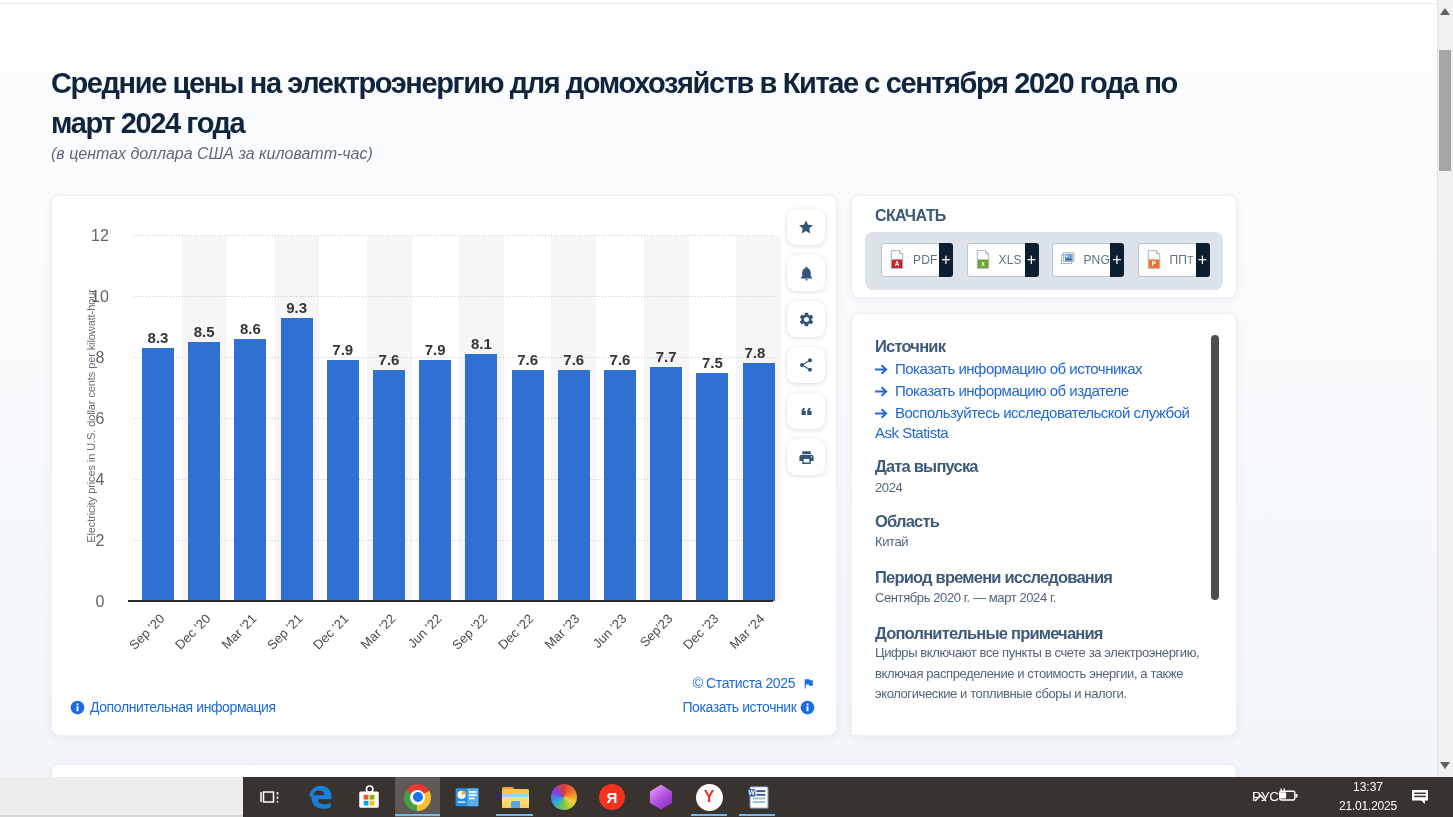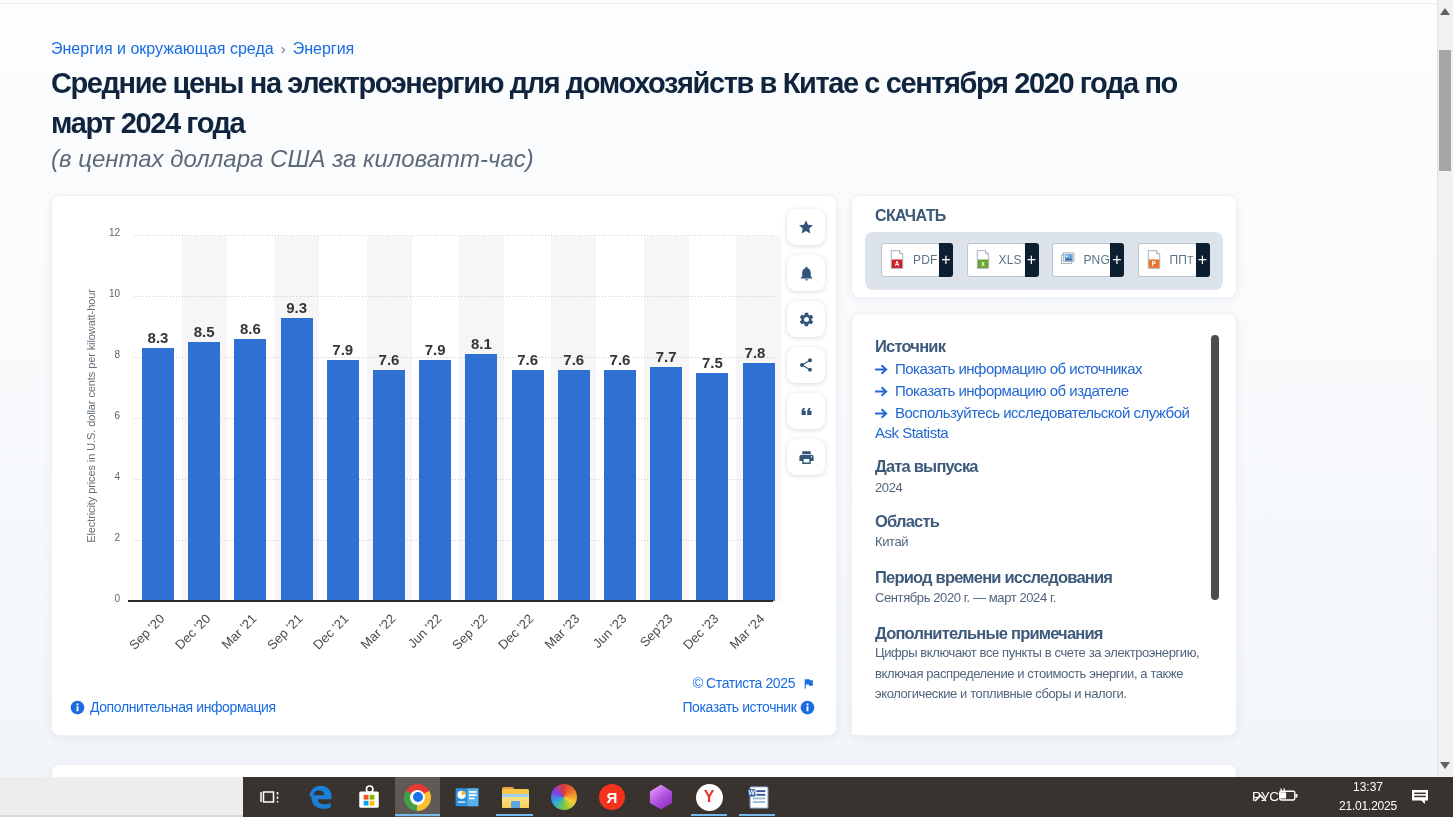--- a/index.html
+++ b/index.html
@@ -3,30 +3,30 @@
 <meta charset="utf-8">
 <style>
 *{margin:0;padding:0;box-sizing:border-box}
 html,body{width:1453px;height:817px;overflow:hidden}
 body{font-family:"Liberation Sans",sans-serif;background:#fff;position:relative}
 .page{position:absolute;inset:0;background:linear-gradient(180deg,#fcfdfe 0%,#f8fafc 45%,#f1f4f9 100%)}
 .topstrip{position:absolute;left:0;top:0;width:1453px;height:4px;background:#fff;border-bottom:1px solid #ececec}
 .crumb{position:absolute;left:51px;top:40px;font-size:16px;color:#1a6ce0}
 .crumb .sep{color:#6c7c90;padding:0 7px;font-size:15px}
 .title{position:absolute;left:51px;top:63px;width:1200px;font-size:29px;font-weight:bold;color:#10253d;line-height:40px;letter-spacing:-1.4px}
-.subtitle{position:absolute;left:51px;top:145px;font-size:24px;font-style:italic;color:#5d6a79}
+.subtitle{position:absolute;left:51px;top:145px;font-size:16px;font-style:italic;color:#5d6a79}
 .card{position:absolute;background:#fff;border:1px solid #edf0f4;border-radius:8px;box-shadow:0 2px 8px rgba(20,40,80,.06)}
 #chartcard{left:51px;top:195px;width:786px;height:541px}
 
 .strip{position:absolute;top:236px;width:45px;height:365px;background:#f6f6f7}
 .grid{position:absolute;left:134px;width:641px;height:1px;background-image:repeating-linear-gradient(90deg,#cccccc 0 1px,transparent 1px 3px)}
 .bar{position:absolute;width:32px;background:#2e71d2}
 .vlab{position:absolute;width:60px;text-align:center;font-size:15px;font-weight:bold;color:#353535}
 .xlab{position:absolute;top:611px;width:100px;text-align:right;font-size:13px;color:#4c4c4c;transform:rotate(-45deg);transform-origin:100% 0}
-.ylab{position:absolute;width:40px;right:auto;text-align:right;font-size:10px;color:#636363}
+.ylab{position:absolute;width:40px;right:auto;text-align:center;font-size:16px;color:#636363}
 .axis{position:absolute;left:128px;top:600px;width:645px;height:2px;background:#2b2b2b}
 .ytitle{position:absolute;left:91px;top:416px;transform:translate(-50%,-50%) rotate(-90deg);font-size:11px;color:#65707a;white-space:nowrap;letter-spacing:-0.1px}
 .flink{position:absolute;font-size:14px;color:#1a6ce0;letter-spacing:-0.4px}
 
 .tbtn{position:absolute;left:787px;width:38px;height:36px;background:#fff;border-radius:9px;box-shadow:0 1px 5px rgba(30,50,90,.18);display:flex;align-items:center;justify-content:center}
 .tbtn svg{fill:#33557a}
 
 #dlcard{left:851px;top:195px;width:386px;height:103px}
 #infocard{left:851px;top:313px;width:386px;height:423px;overflow:hidden}
 .h1s{font-size:16px;font-weight:bold;color:#3b5875;letter-spacing:-0.6px}
@@ -49,21 +49,20 @@
 .taskbar{position:absolute;left:0;top:777px;width:1453px;height:40px;background:#38332f}
 .tblight{position:absolute;left:0;top:777px;width:243px;height:40px;background:#ededed;border-bottom:2px solid #d8d8d8}
 .cell{position:absolute;top:777px;width:46px;height:40px;display:flex;align-items:center;justify-content:center}
 .uline{position:absolute;top:814px;height:2px;background:#76b9ed}
 .tray{position:absolute;color:#fff}
 </style>
 </head>
 <body>
 <div class="page">
 <div class="topstrip"></div>
-<div class="crumb"><span>Энергия и окружающая среда</span><span class="sep">›</span><span>Энергия</span></div>
 <div class="title">Средние цены на электроэнергию для домохозяйств в Китае с сентября 2020 года по<br>март 2024 года</div>
 <div class="subtitle">(в центах доллара США за киловатт-час)</div>
 
 <div class="card" id="chartcard"></div>
 
 <div class="strip" style="left:181.7px"></div>
 <div class="strip" style="left:274.1px"></div>
 <div class="strip" style="left:366.5px"></div>
 <div class="strip" style="left:458.9px"></div>
 <div class="strip" style="left:551.3px"></div>

